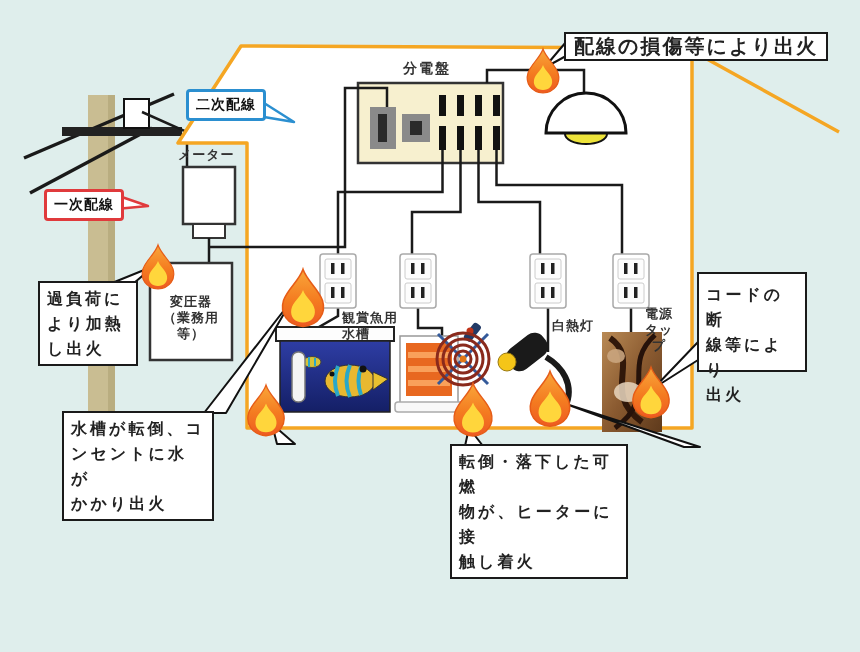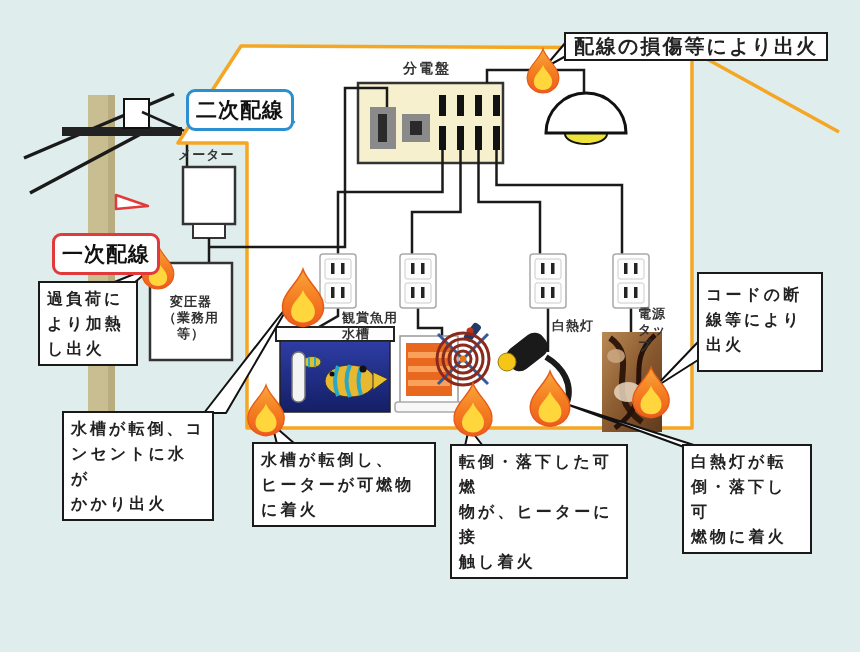--- a/index.html
+++ b/index.html
@@ -6,22 +6,22 @@
   body{font-family:"DejaVu Sans","Liberation Sans",sans-serif;}
   #canvas{position:relative;width:860px;height:652px;background:#dfeeec;overflow:hidden;}
   #diagram-svg{position:absolute;left:0;top:0;}
   .callout{
     position:absolute;background:#fff;border:2px solid #1a1a1a;
     color:#222;font-weight:600;font-size:16px;letter-spacing:3px;
     line-height:25px;white-space:pre-line;padding:3px 7px;box-sizing:border-box;
   }
   .callout-one-line{font-size:20px;line-height:21px;letter-spacing:2px;padding:2px 8px;}
   .bubble{
-    position:absolute;background:#fff;border-radius:9px;
-    color:#111;font-weight:700;font-size:21px;letter-spacing:1px;
+    position:absolute;background:#fff;border-radius:4px;
+    color:#111;font-weight:700;font-size:14px;letter-spacing:1px;
     padding:4px 7px;box-sizing:border-box;text-align:right;
   }
   .bubble-secondary{border:3px solid #2b8fd0;}
   .bubble-primary{border:3px solid #e03a3c;}
   .eqlabel{
     position:absolute;color:#333;font-weight:600;font-size:13px;
     letter-spacing:1px;line-height:16px;white-space:pre-line;
   }
   .source{
     position:absolute;left:28px;top:560px;width:812px;
@@ -203,40 +203,34 @@
     <use href="#flame" transform="translate(628,366) scale(1.15)"></use>
   </svg>
 
   <div class="eqlabel" style="left:403px;top:60px;font-size:14px;letter-spacing:2px;">分電盤</div>
   <div class="eqlabel" style="left:178px;top:147px;">メーター</div>
   <div class="eqlabel" style="left:150px;top:294px;width:82px;text-align:center;">変圧器
 （業務用等）</div>
   <div class="eqlabel" style="left:342px;top:310px;">観賞魚用
 水槽</div>
   <div class="eqlabel" style="left:552px;top:318px;">白熱灯</div>
-  <div class="eqlabel" style="left:638px;top:306px;width:42px;">電源
+  <div class="eqlabel" style="left:638px;top:306px;width:42px;text-align:center;">電源
 タップ</div>
 
   <div class="bubble bubble-secondary" style="left:186px;top:89px;">二次配線</div>
-  <div class="bubble bubble-primary" style="left:52px;top:189px;margin-top:44px;">一次配線</div>
+  <div class="bubble bubble-primary" style="left:44px;top:189px;">一次配線</div>
 
   <div class="callout callout-one-line" style="left:564px;top:32px;">配線の損傷等により出火</div>
   <div class="callout" style="left:38px;top:281px;width:100px;">過負荷に
 より加熱
 し出火</div>
   <div class="callout" style="left:62px;top:411px;width:152px;">水槽が転倒、コ
 ンセントに水が
 かかり出火</div>
-  <div class="callout" style="left:252px;top:442px;width:184px;">水槽が転倒し、
-ヒーターが可燃物
-に着火</div>
   <div class="callout" style="left:450px;top:444px;width:178px;">転倒・落下した可燃
 物が、ヒーターに接
 触し着火</div>
-  <div class="callout" style="left:682px;top:444px;width:130px;">白熱灯が転
-倒・落下し可
-燃物に着火</div>
-  <div class="callout" style="left:697px;top:272px;width:126px;height:100px;padding-top:8px;">コードの断
+  <div class="callout" style="left:697px;top:272px;width:110px;height:100px;padding-top:8px;">コードの断
 線等により
 出火</div>
 
 
 </div>
 
 </body></html>

